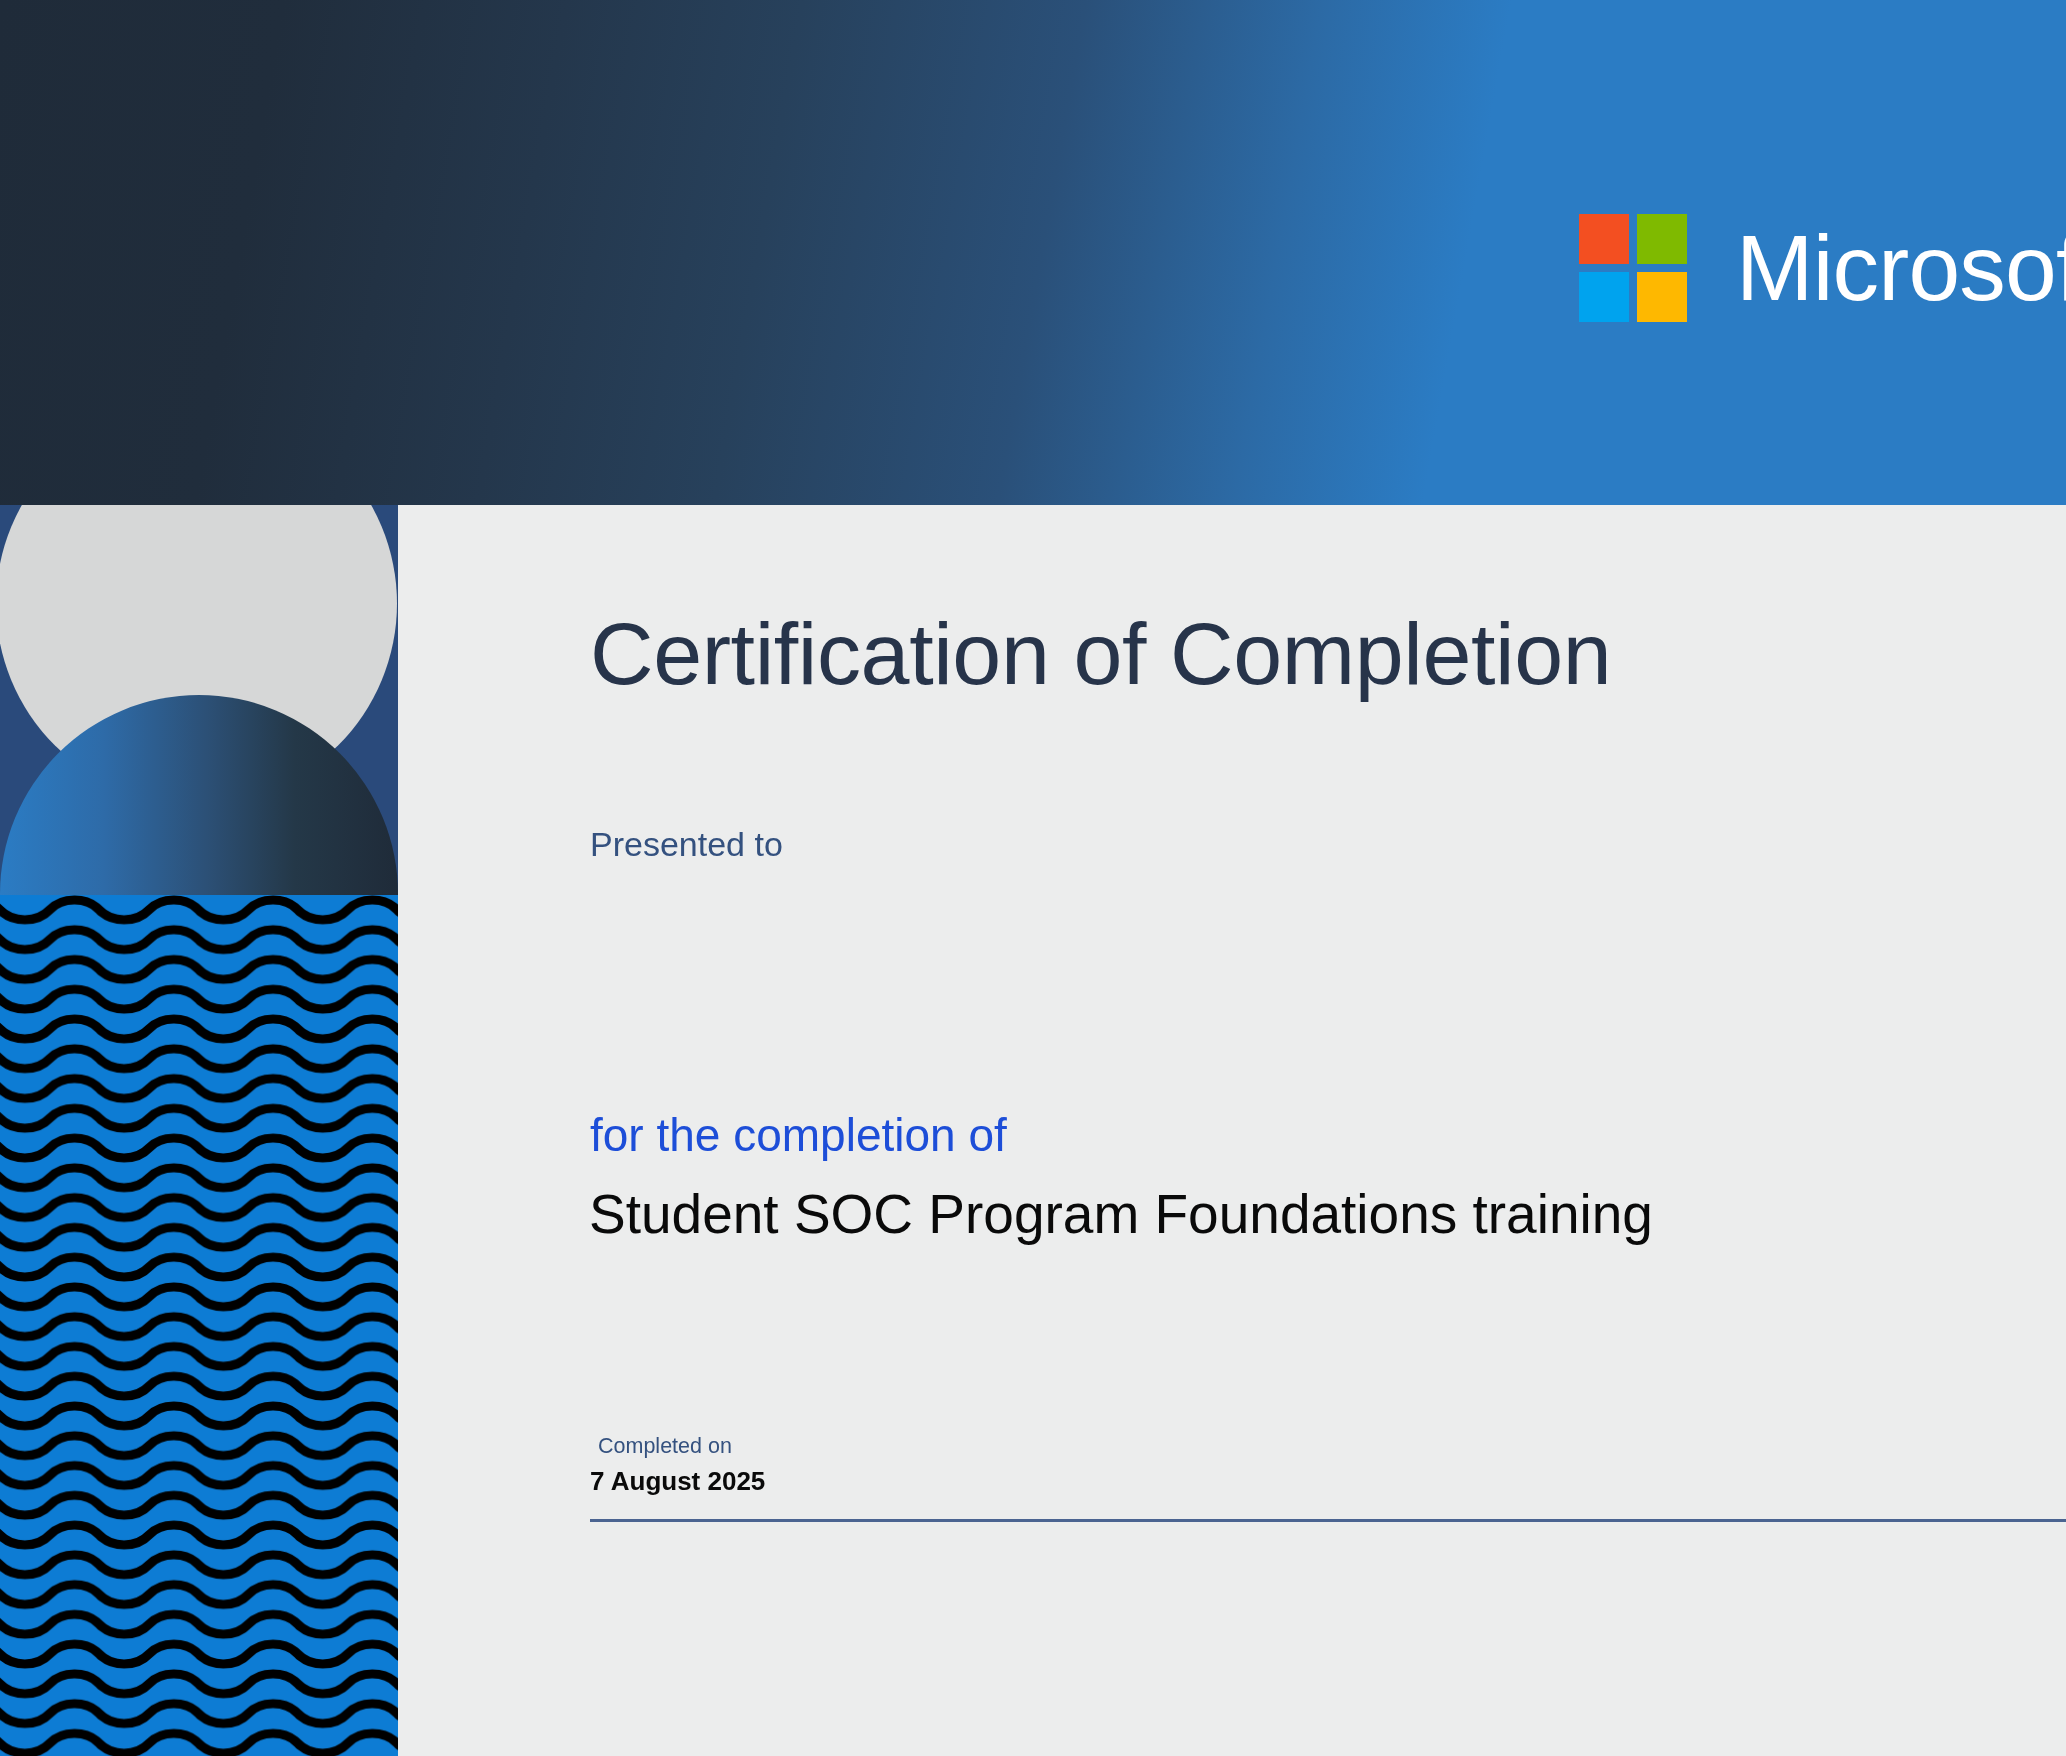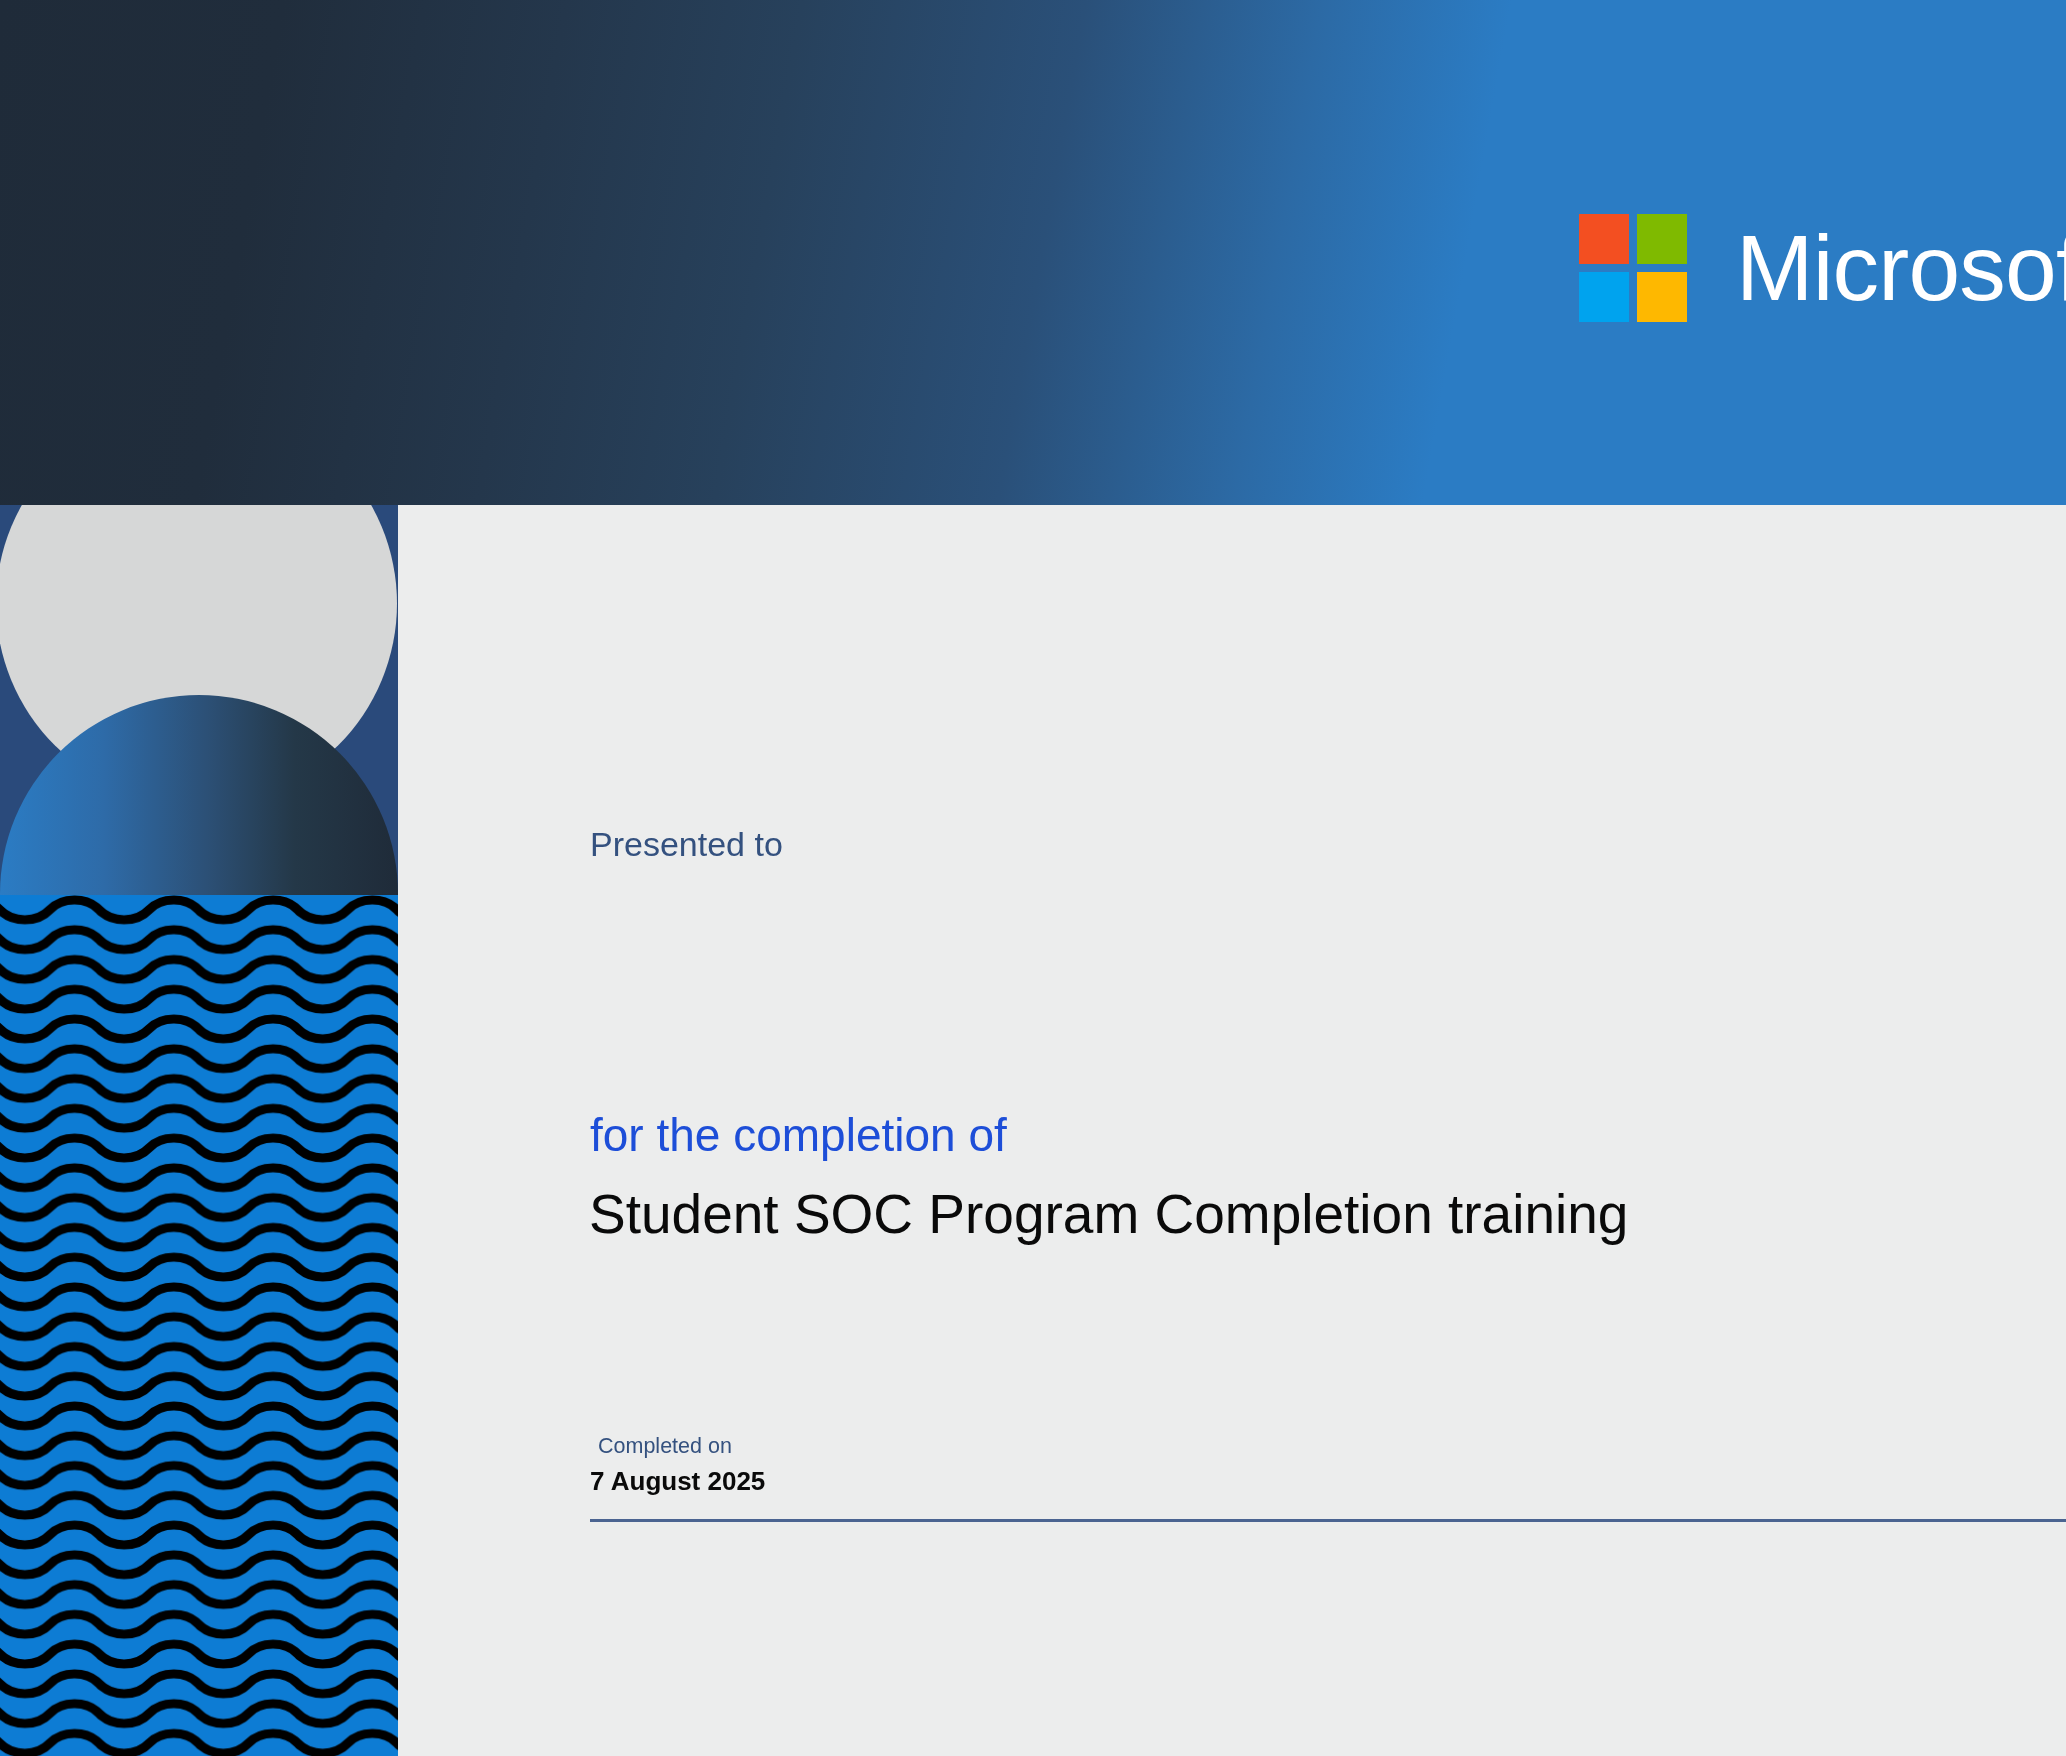--- a/index.html
+++ b/index.html
@@ -233,27 +233,28 @@
           </pattern>
         </defs>
         <rect x="0" y="0" width="962" height="2085" fill="#0d7cd4"></rect>
         <rect x="0" y="0" width="962" height="2085" fill="url(#waves)"></rect>
       </svg>
     </div>
   </div>
 
   <div class="content">
 
+    <div class="cert-title">Certification of Completion</div>
 
     <div class="label-presented">Presented to</div>
 
 
     <div class="label-forcompletion">for the completion of</div>
 
-    <div class="course-name">Student SOC Program Completion training</div>
+    <div class="course-name">Student SOC Program Foundations training</div>
 
     <div class="label-completedon">Completed on</div>
 
     <div class="completion-date">7 August 2025</div>
 
     <div class="divider"></div>
 
   </div>
 
 </div>

